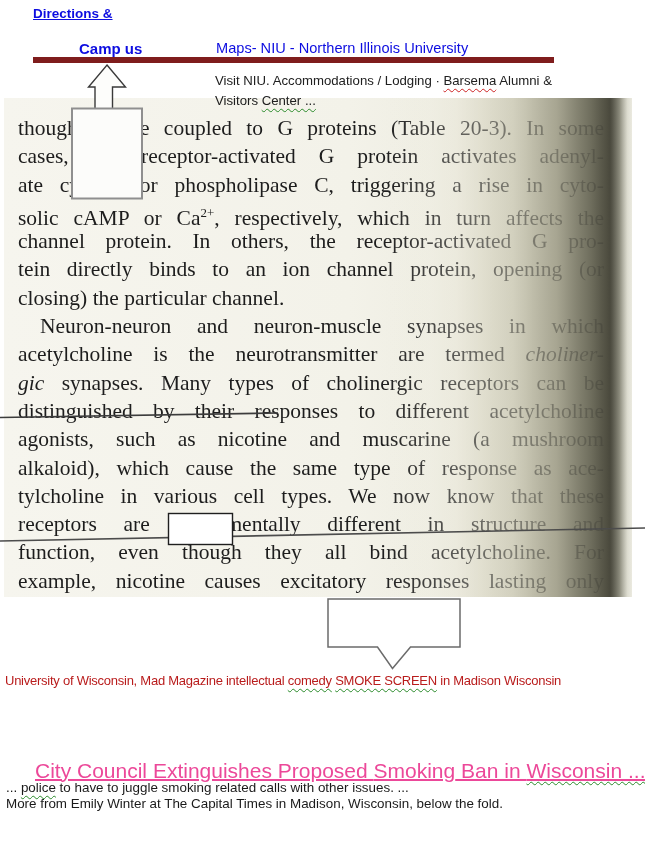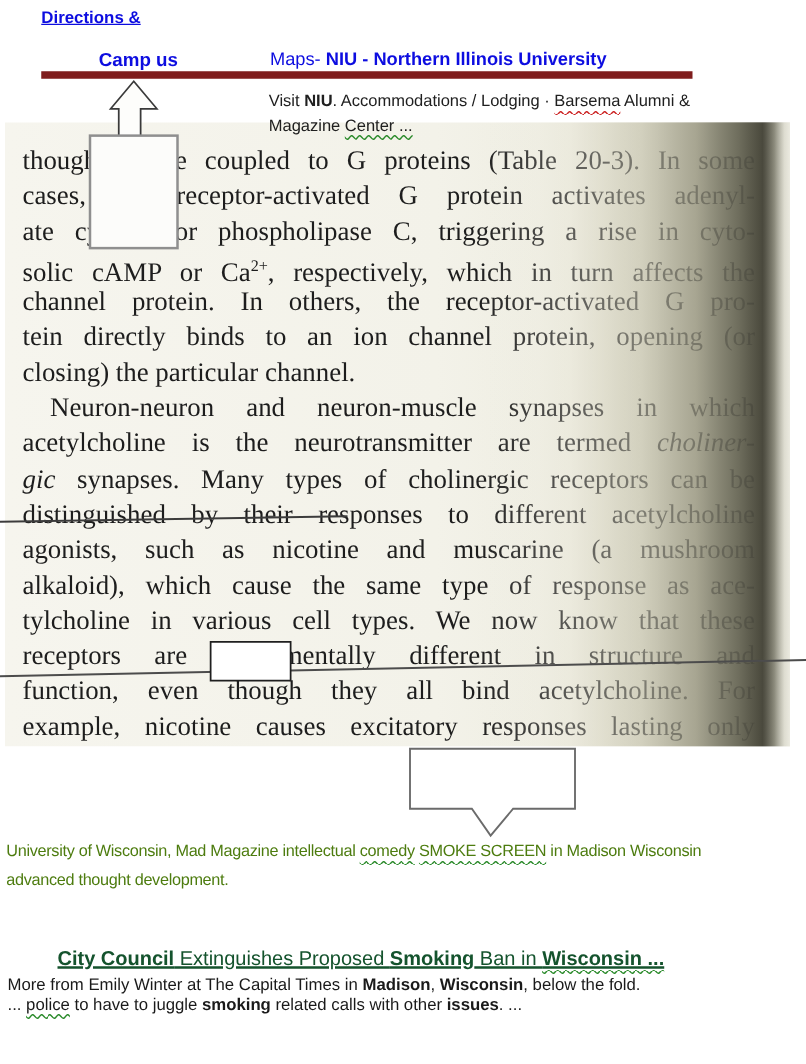--- a/index.html
+++ b/index.html
@@ -5,21 +5,21 @@
   html,body{margin:0;padding:0;}
   body{
     width:645px;height:851px;position:relative;overflow:hidden;
     background:#ffffff;
     font-family:"Liberation Sans","DejaVu Sans",sans-serif;
     color:#1a1a1a;
   }
   .abs{position:absolute;}
 
   
-  .b{font-weight:bold;}
+  .b{font-weight:normal;}
   .i{font-style:italic;}
   .sup{vertical-align:super;font-size:0.60em;letter-spacing:0;}
   .wg{text-decoration-line:underline;text-decoration-style:wavy;text-decoration-color:#2a8a2a;text-decoration-thickness:1px;text-underline-offset:3px;text-decoration-skip-ink:none;margin-top:43px;}
   .wr{text-decoration-line:underline;text-decoration-style:wavy;text-decoration-color:#cc2222;text-decoration-thickness:1px;text-underline-offset:3px;text-decoration-skip-ink:none;}
 
   
   .link-blue{color:#0d0de0;}
   #directions-link{left:33px;top:6px;font-size:13.5px;font-weight:bold;text-decoration:underline;z-index:7;}
   #link-row{left:33px;top:40px;width:521px;height:17px;border-bottom:6px solid #7f1d1d;z-index:7;}
   #campus-link{position:absolute;left:46px;top:0;font-size:15px;font-weight:bold;}
@@ -44,39 +44,39 @@
       rgba(105,104,88,0.82) 93.5%,
       rgba(72,71,59,0.88) 96.5%,
       rgba(140,139,124,0.72) 98%,
       rgba(222,221,209,0.85) 99.3%,
       rgba(235,234,224,0.9) 100%);}
 
   
   #shapes{left:0;top:0;z-index:6;pointer-events:none;}
 
   
-  #caption{left:5px;top:669px;width:630px;font-size:13px;line-height:23.2px;letter-spacing:-0.25px;color:#4d7c0f;z-index:7;}
+  #caption{left:5px;top:669px;width:630px;font-size:13px;line-height:23.2px;letter-spacing:-0.25px;color:#b91c1c;z-index:7;}
 
   
-  #result-title{left:46px;top:759px;font-size:16px;color:#14532d;text-decoration:underline;text-decoration-thickness:1.5px;white-space:nowrap;z-index:7;}
+  #result-title{left:35px;top:759px;font-size:21px;color:#ec4899;text-decoration:underline;text-decoration-thickness:1.5px;white-space:nowrap;z-index:7;}
   #result-body{left:6px;top:780px;width:635px;font-size:13.4px;line-height:15.8px;color:#1a1a1a;z-index:7;}
 </style>
 </head>
 <body>
 
 <div class="abs link-blue" id="directions-link">Directions &amp;</div>
 
 <div class="abs" id="link-row">
   <span class="link-blue" id="campus-link">Camp us</span>
   <span class="link-blue" id="maps-link"><span>Maps- </span><span class="b">NIU - Northern Illinois University</span></span>
 </div>
 
 <div class="abs" id="visit-snippet">
   <div><span>Visit </span><span class="b">NIU</span><span>. Accommodations / Lodging · </span><span class="wr">Barsema</span><span> Alumni &amp;</span></div>
-  <div><span>Magazine </span><span class="wg">Center ...</span></div>
+  <div><span>Visitors </span><span class="wg">Center ...</span></div>
 </div>
 
 <div class="abs" id="book"></div>
 
 <div class="abs" id="book-text">
     <div class="bkline"><span>thought to be coupled to G proteins (Table 20-3). In some</span></div>
     <div class="bkline"><span>cases, the receptor-activated G protein activates adenyl-</span></div>
     <div class="bkline"><span>ate cyclase or phospholipase C, triggering a rise in cyto-</span></div>
     <div class="bkline"><span>solic cAMP or Ca</span><span class="sup">2+</span><span>, respectively, which in turn affects the</span></div>
     <div class="bkline"><span>channel protein. In others, the receptor-activated G pro-</span></div>
@@ -106,21 +106,20 @@
 
   <polygon points="107,65 125.5,87 112.5,87 112.5,112 95,112 95,87 88.5,87" fill="#fdfdfb" stroke="#3a3a3a" stroke-width="1.4" stroke-linejoin="miter"></polygon>
 
   <rect x="72" y="108.5" width="70" height="90" fill="#fcfcfa" stroke="#8f8f8f" stroke-width="2"></rect>
 
   <polygon points="328,599 460,599 460,647 410.5,647 392.5,668.5 377.5,647 328,647" fill="#ffffff" stroke="#6b6b6b" stroke-width="1.5" stroke-linejoin="miter"></polygon>
 </svg>
 
 <div class="abs" id="caption">
   <div><span>University of Wisconsin, Mad Magazine intellectual </span><span class="wg">comedy</span><span>  </span><span class="wg">SMOKE SCREEN</span><span>  in Madison Wisconsin</span></div>
-  <div><span>advanced thought development.</span></div>
 </div>
 
 <div class="abs" id="result-title"><span class="b">City Council</span><span> Extinguishes Proposed </span><span class="b">Smoking</span><span> Ban in </span><span class="b wg">Wisconsin ...</span></div>
 
 <div class="abs" id="result-body">
+  <div><span>... </span><span class="wg">police</span><span> to have to juggle </span><span class="b">smoking</span><span> related calls with other </span><span class="b">issues</span><span>. ...</span></div>
   <div><span>More from Emily Winter at The Capital Times in </span><span class="b">Madison</span><span>, </span><span class="b">Wisconsin</span><span>, below the fold.</span></div>
-  <div><span>... </span><span class="wg">police</span><span> to have to juggle </span><span class="b">smoking</span><span> related calls with other </span><span class="b">issues</span><span>. ...</span></div>
 </div>
 
 </body></html>

